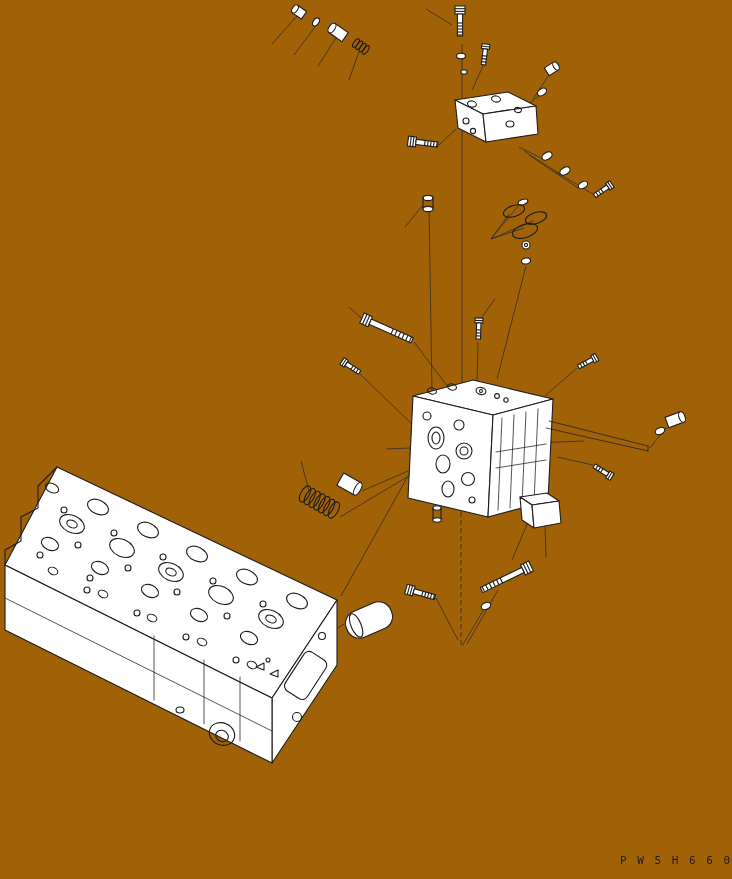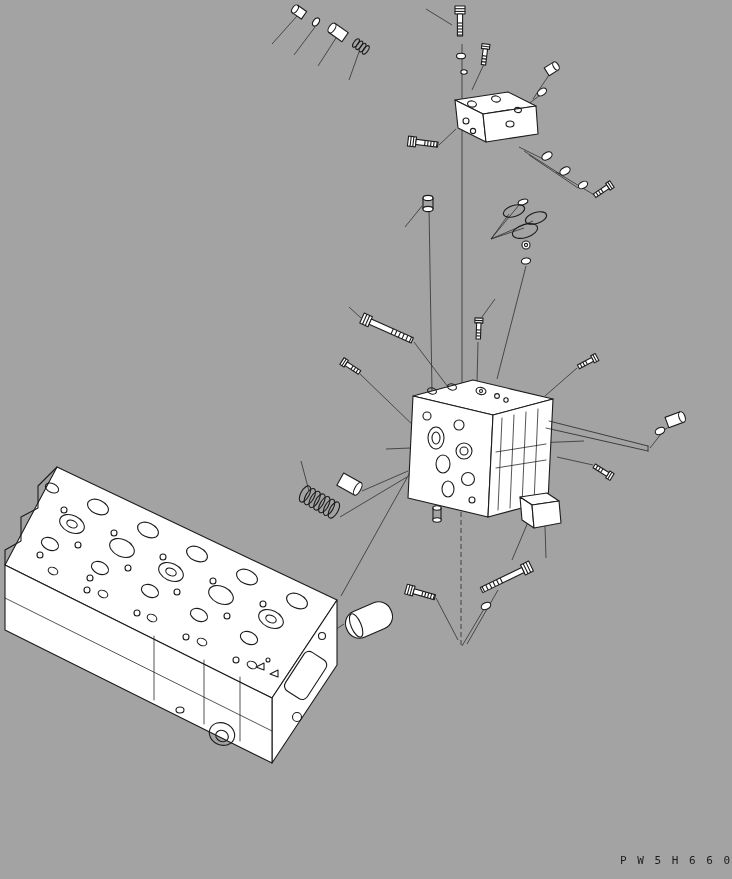--- a/index.html
+++ b/index.html
@@ -1,16 +1,16 @@
 <!DOCTYPE html>
 <html><head>
 <meta charset="utf-8">
 <style>
   html,body{margin:0;padding:0;background:#ffffff;}
-  .canvas{position:relative;width:732px;height:879px;background:#a3a3a3;overflow:hidden;
+  .canvas{position:relative;width:732px;height:879px;background:#a16207;overflow:hidden;
           font-family:"DejaVu Sans", sans-serif;}
   svg{position:absolute;left:0;top:0;}
   svg .s  {stroke:#1c1c1c;fill:none;stroke-width:1.1;stroke-linecap:round;stroke-linejoin:round;}
   svg .f  {stroke:#1c1c1c;fill:#ffffff;stroke-width:1.1;stroke-linejoin:round;}
   svg .ld {stroke:#2a2a2a;fill:none;stroke-width:0.75;}
   svg .dash{stroke:#2a2a2a;fill:none;stroke-width:0.8;stroke-dasharray:5 3;}
   svg .thin{stroke-width:0.75;}
   .code{font-family:"DejaVu Sans Mono", monospace;font-size:11px;letter-spacing:2px;fill:#1c1c1c;}
 </style>
 </head>

